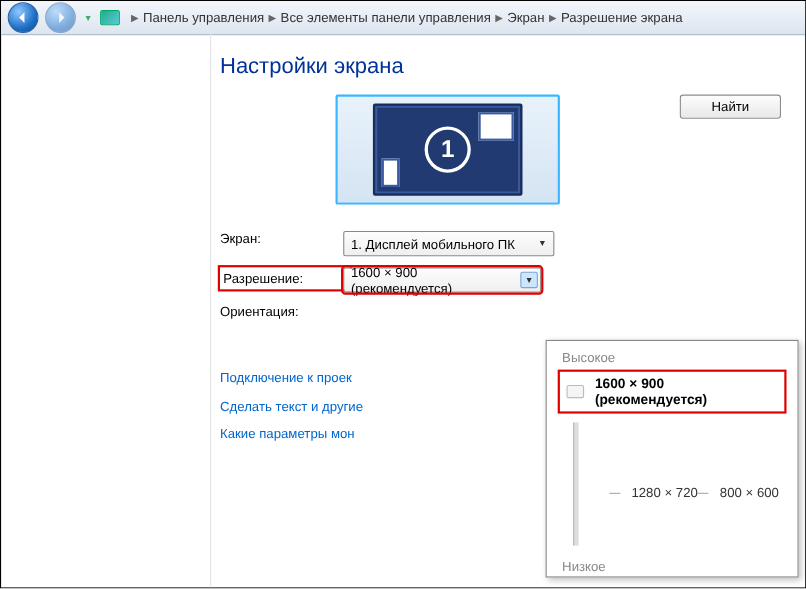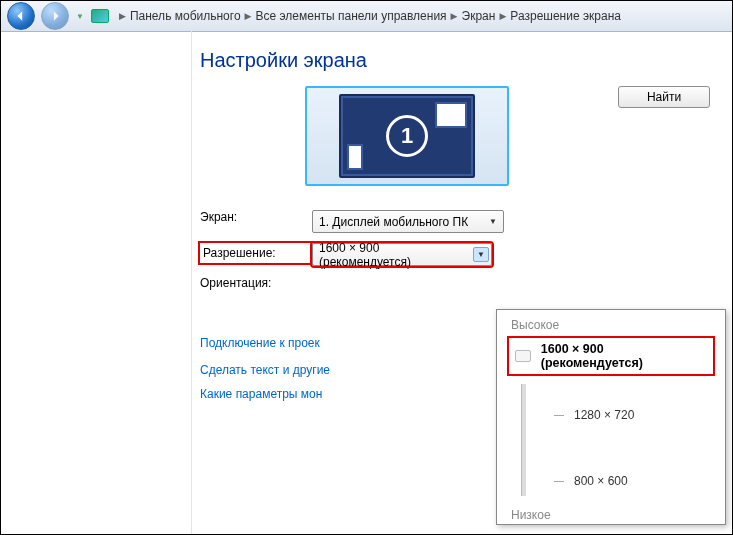--- a/index.html
+++ b/index.html
@@ -35,21 +35,21 @@
   .link { color: #0066cc; cursor: default; }
   .adv-link { position: absolute; right: 22px; top: 322px; color: #0066cc; }
   .footer { position: absolute; right: 22px; bottom: 78px; display: flex; gap: 8px; }
   .dropdown-panel { position: absolute; left: 304px; top: 278px; width: 230px; height: 216px; background: #fff; border: 1px solid #888; box-shadow: 2px 2px 6px rgba(0,0,0,.25); padding: 8px 10px 6px 10px; box-sizing: border-box; }
   .dp-top { color: #888; margin-bottom: 4px; margin-left: 4px; }
   .dp-sel { border: 2px solid #e00000; padding: 4px 6px; display: flex; align-items: center; gap: 10px; margin-bottom: 8px; }
   .dp-thumb { width: 14px; height: 10px; background: #f5f5f5; border: 1px solid #bbb; border-radius: 2px; }
   .dp-sel-label { font-weight: bold; font-size: 12.5px; }
   .slider-col { display: flex; gap: 28px; height: 120px; margin-left: 10px; }
   .track { width: 4px; height: 112px; background: #ddd; border-left: 1px solid #bbb; margin-left: 4px; position: relative; }
-  .ticks { display: flex; flex-direction: column; justify-content: space-between; height: 112px; padding: 24px 0 8px 0; box-sizing: border-box; }
+  .ticks { display: flex; flex-direction: row; justify-content: space-between; height: 112px; padding: 24px 0 8px 0; box-sizing: border-box; }
   .tick-row { display: flex; align-items: center; gap: 10px; color: #333; }
   .tick-mark { width: 10px; height: 1px; background: #aaa; }
   .dp-bot { color: #888; margin-top: 4px; margin-left: 4px; }
   .clip-text { display: inline-block; max-width: 180px; white-space: nowrap; overflow: hidden; }
   .p-note { color: #333; }
 </style>
 </head>
 <body>
 
 <div class="window">
@@ -62,21 +62,21 @@
     </div>
     <div class="nav-btn fwd">
       <svg viewBox="0 0 10 10">
           <path d="M4 1 L8 5 L4 9 Z"></path>
         </svg>
     </div>
     <div class="nav-dd">▼</div>
     <div class="addr-icon"></div>
     <div class="breadcrumb">
       <span class="chev">▶</span>
-      <span class="crumb">Панель мобильного</span>
+      <span class="crumb">Панель управления</span>
       <span class="chev">▶</span>
       <span class="crumb">Все элементы панели управления</span>
       <span class="chev">▶</span>
       <span class="crumb">Экран</span>
       <span class="chev">▶</span>
       <span class="crumb">Разрешение экрана</span>
     </div>
   </div>
 
   <div class="content">

